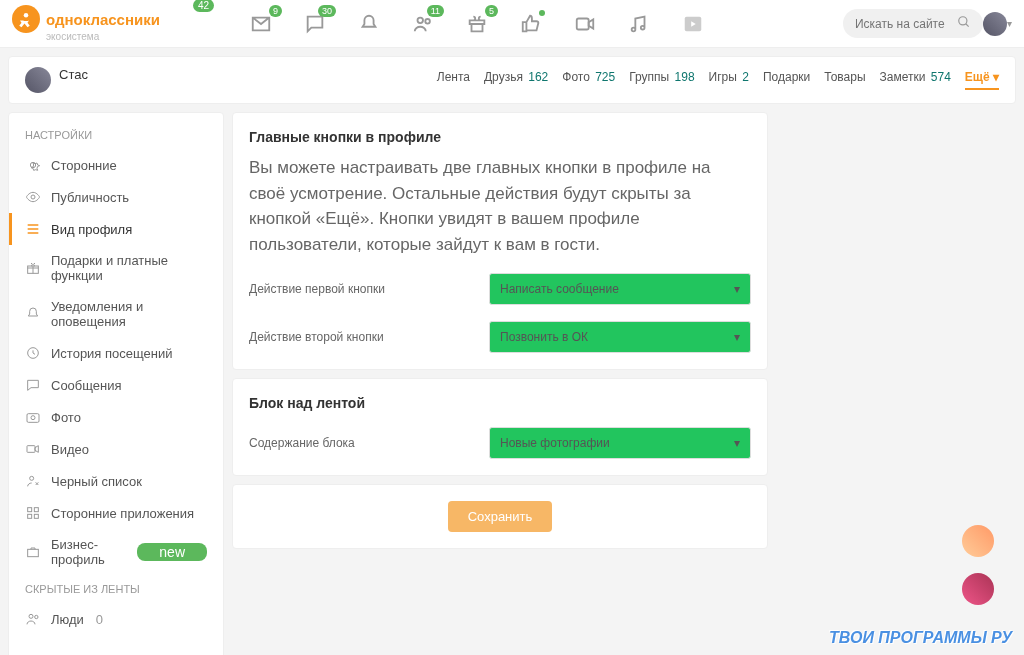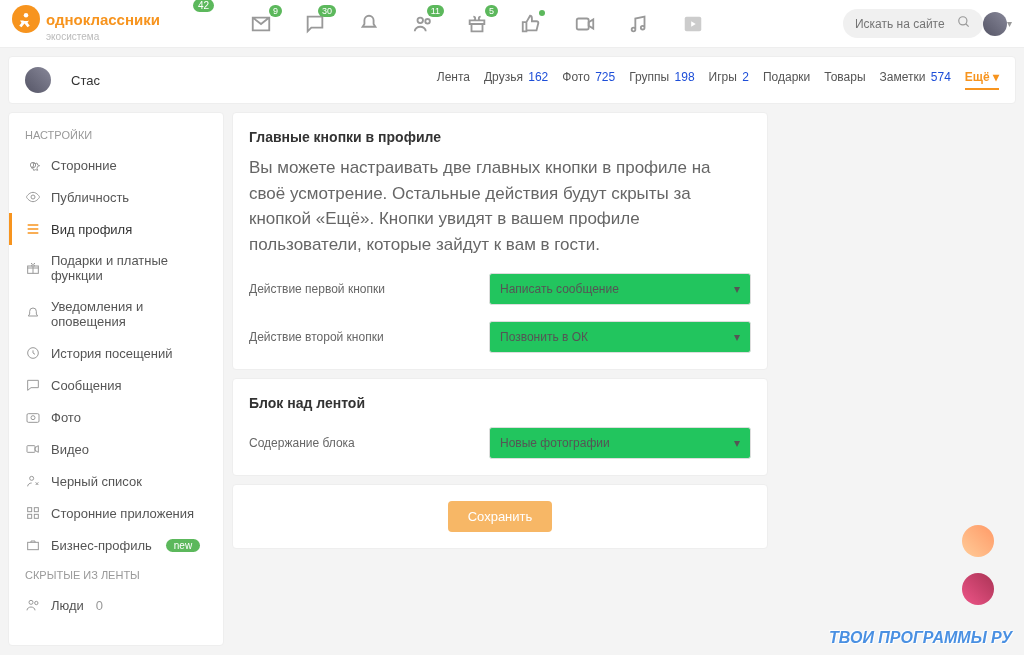--- a/index.html
+++ b/index.html
@@ -48,40 +48,40 @@
     }
     .search-box input { border: none; background: transparent; outline: none; font-size: 12px; color: #666; width: 100px; }
     .search-icon { color: #999; margin-left: auto; }
     .avatar { width: 24px; height: 24px; border-radius: 50%; background: linear-gradient(45deg,#556,#889); }
     .chevron { color: #999; font-size: 10px; }
     
     .sub-header {
       display: flex; align-items: center; background: #fff; margin: 8px 8px 0; border-radius: 4px;
       padding: 10px 16px; border: 1px solid #eee;
     }
-    .user-mini { display: flex; align-items: center; gap: 20px; }
+    .user-mini { display: flex; gap: 8px; }
     .user-av { width: 26px; height: 26px; border-radius: 50%; background: linear-gradient(45deg,#556,#889); }
     .tabs { margin-left: auto; display: flex; gap: 14px; font-size: 12px; color: #555; }
     .tab { cursor: pointer; padding-bottom: 4px; }
     .tab.active { color: #f7941e; border-bottom: 2px solid #f7941e; font-weight: bold; }
-    .tab .count { color: #1d4ed8; margin-left: 2px; }
+    .tab .count { color: #0f766e; margin-left: 2px; }
     .tab-more { color: #f7941e; font-weight: bold; }
     
     .container { display: flex; margin: 8px; gap: 8px; }
     .sidebar { width: 216px; background: #fff; border: 1px solid #eee; border-radius: 4px; padding: 8px 0; }
     .sidebar-title { font-size: 11px; color: #999; padding: 8px 16px; text-transform: uppercase; }
     .sidebar-item {
       display: flex; align-items: center; gap: 10px; padding: 8px 16px; cursor: pointer;
       color: #555; font-size: 13px;
     }
     .sidebar-item.active { border-left: 3px solid #f7941e; color: #333; font-weight: 500; padding-left: 13px; }
     .sidebar-icon { width: 16px; height: 16px; color: #999; display: flex; align-items: center; justify-content: center; }
     .sidebar-icon svg { width: 16px; height: 16px; fill: #999; }
     .sidebar-item .count { color: #999; margin-left: 2px; }
-    .new-badge { background: #5cb85c; color: #fff; font-size: 10px; padding: 1px 8px; border-radius: 8px; margin-left: 4px; }
+    .new-badge { background: #5cb85c; color: #fff; font-size: 14px; padding: 1px 22px; border-radius: 8px; margin-left: 4px; }
     
     .main { flex: 1; max-width: 536px; display: flex; flex-direction: column; gap: 8px; }
     .panel { background: #fff; border: 1px solid #eee; border-radius: 4px; padding: 16px; }
     .panel h3 { font-size: 14px; font-weight: bold; margin-bottom: 10px; }
     .panel p { font-size: 17px; color: #666; line-height: 1.5; }
     .form-row { display: flex; align-items: center; margin-top: 16px; }
     .form-label { width: 240px; font-size: 12px; color: #666; }
     .form-select {
       flex: 1; background: #22c55e; border: 1px solid #ddd; border-radius: 3px;
       padding: 8px 10px; font-size: 12px; color: #555; display: flex; justify-content: space-between; align-items: center;

